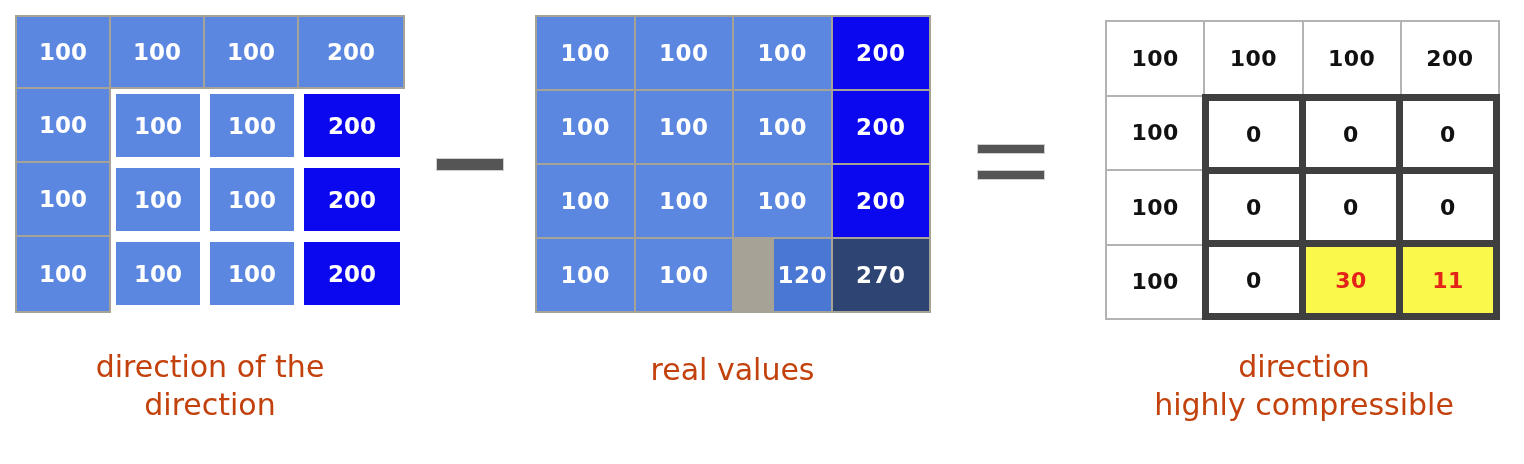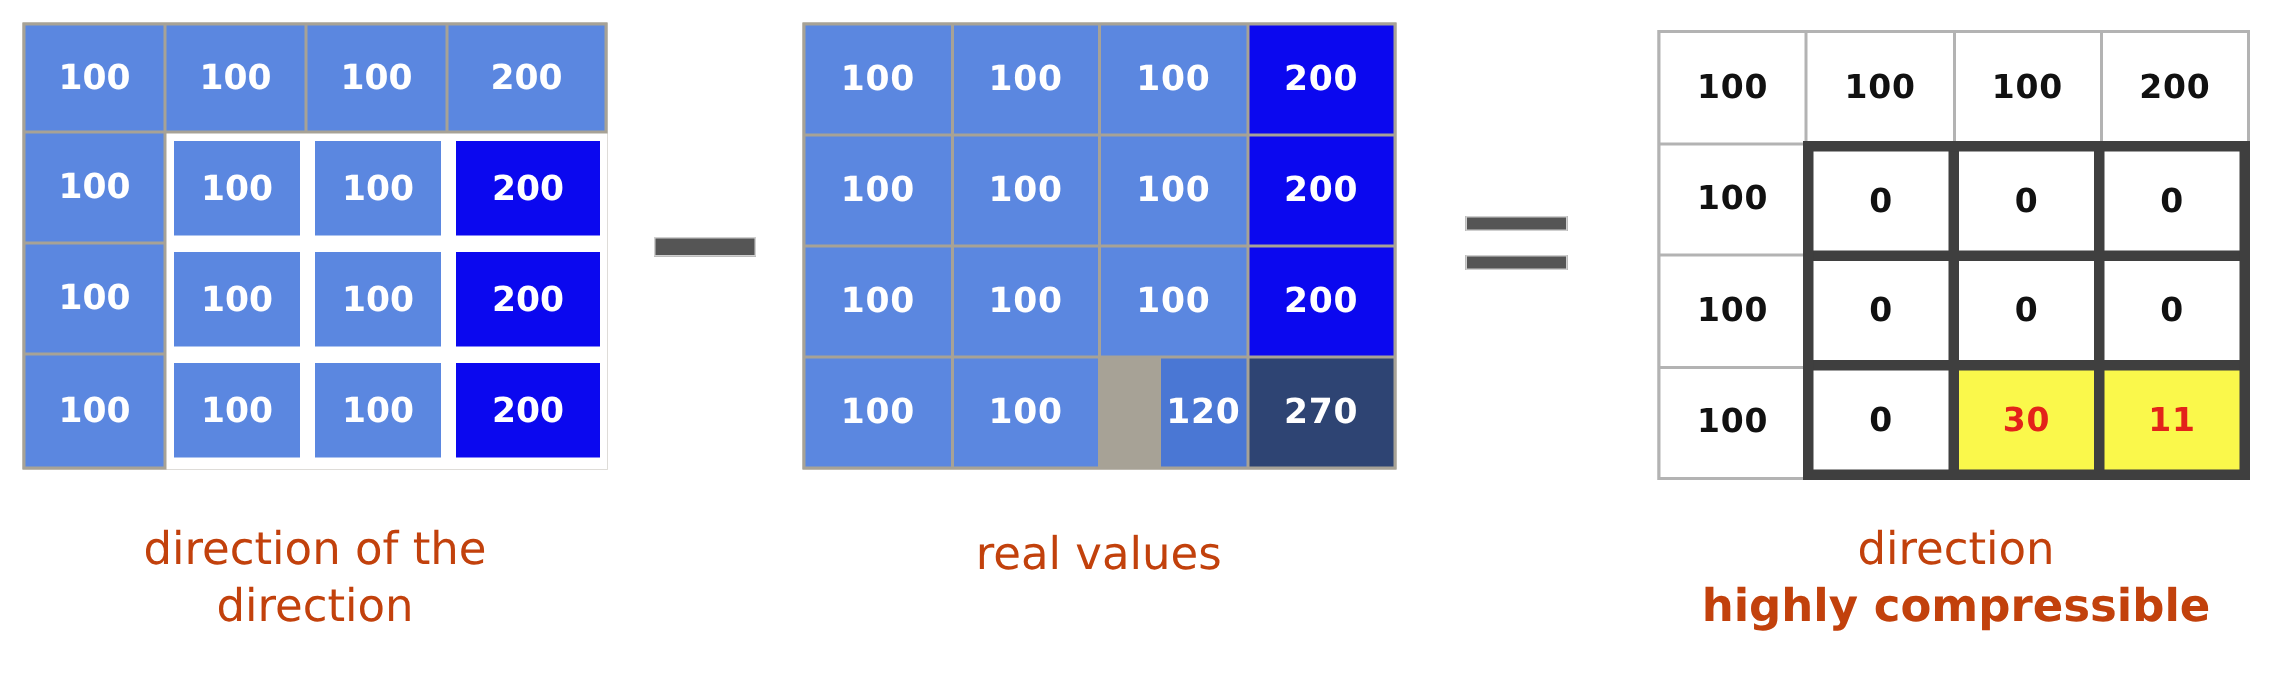--- a/index.html
+++ b/index.html
@@ -156,21 +156,21 @@
 
   
   .caption {
     position: absolute;
     text-align: center;
     color: #c2410c;
     font-size: 30px;
     line-height: 1.28;
     font-weight: normal;
   }
-  .caption .strong { font-weight: bold; display: block; }
+  .caption .strong { font-weight: normal; display: block; }
   .caption .line { display: block; }
 
   #cap-pred { left: 0px; top: 348px; width: 420px; }
   #cap-real { left: 520px; top: 351px; width: 425px; }
   #cap-diff { left: 1095px; top: 348px; width: 418px; }
 </style>
 </head>
 <body>
 
 <div class="stage">

